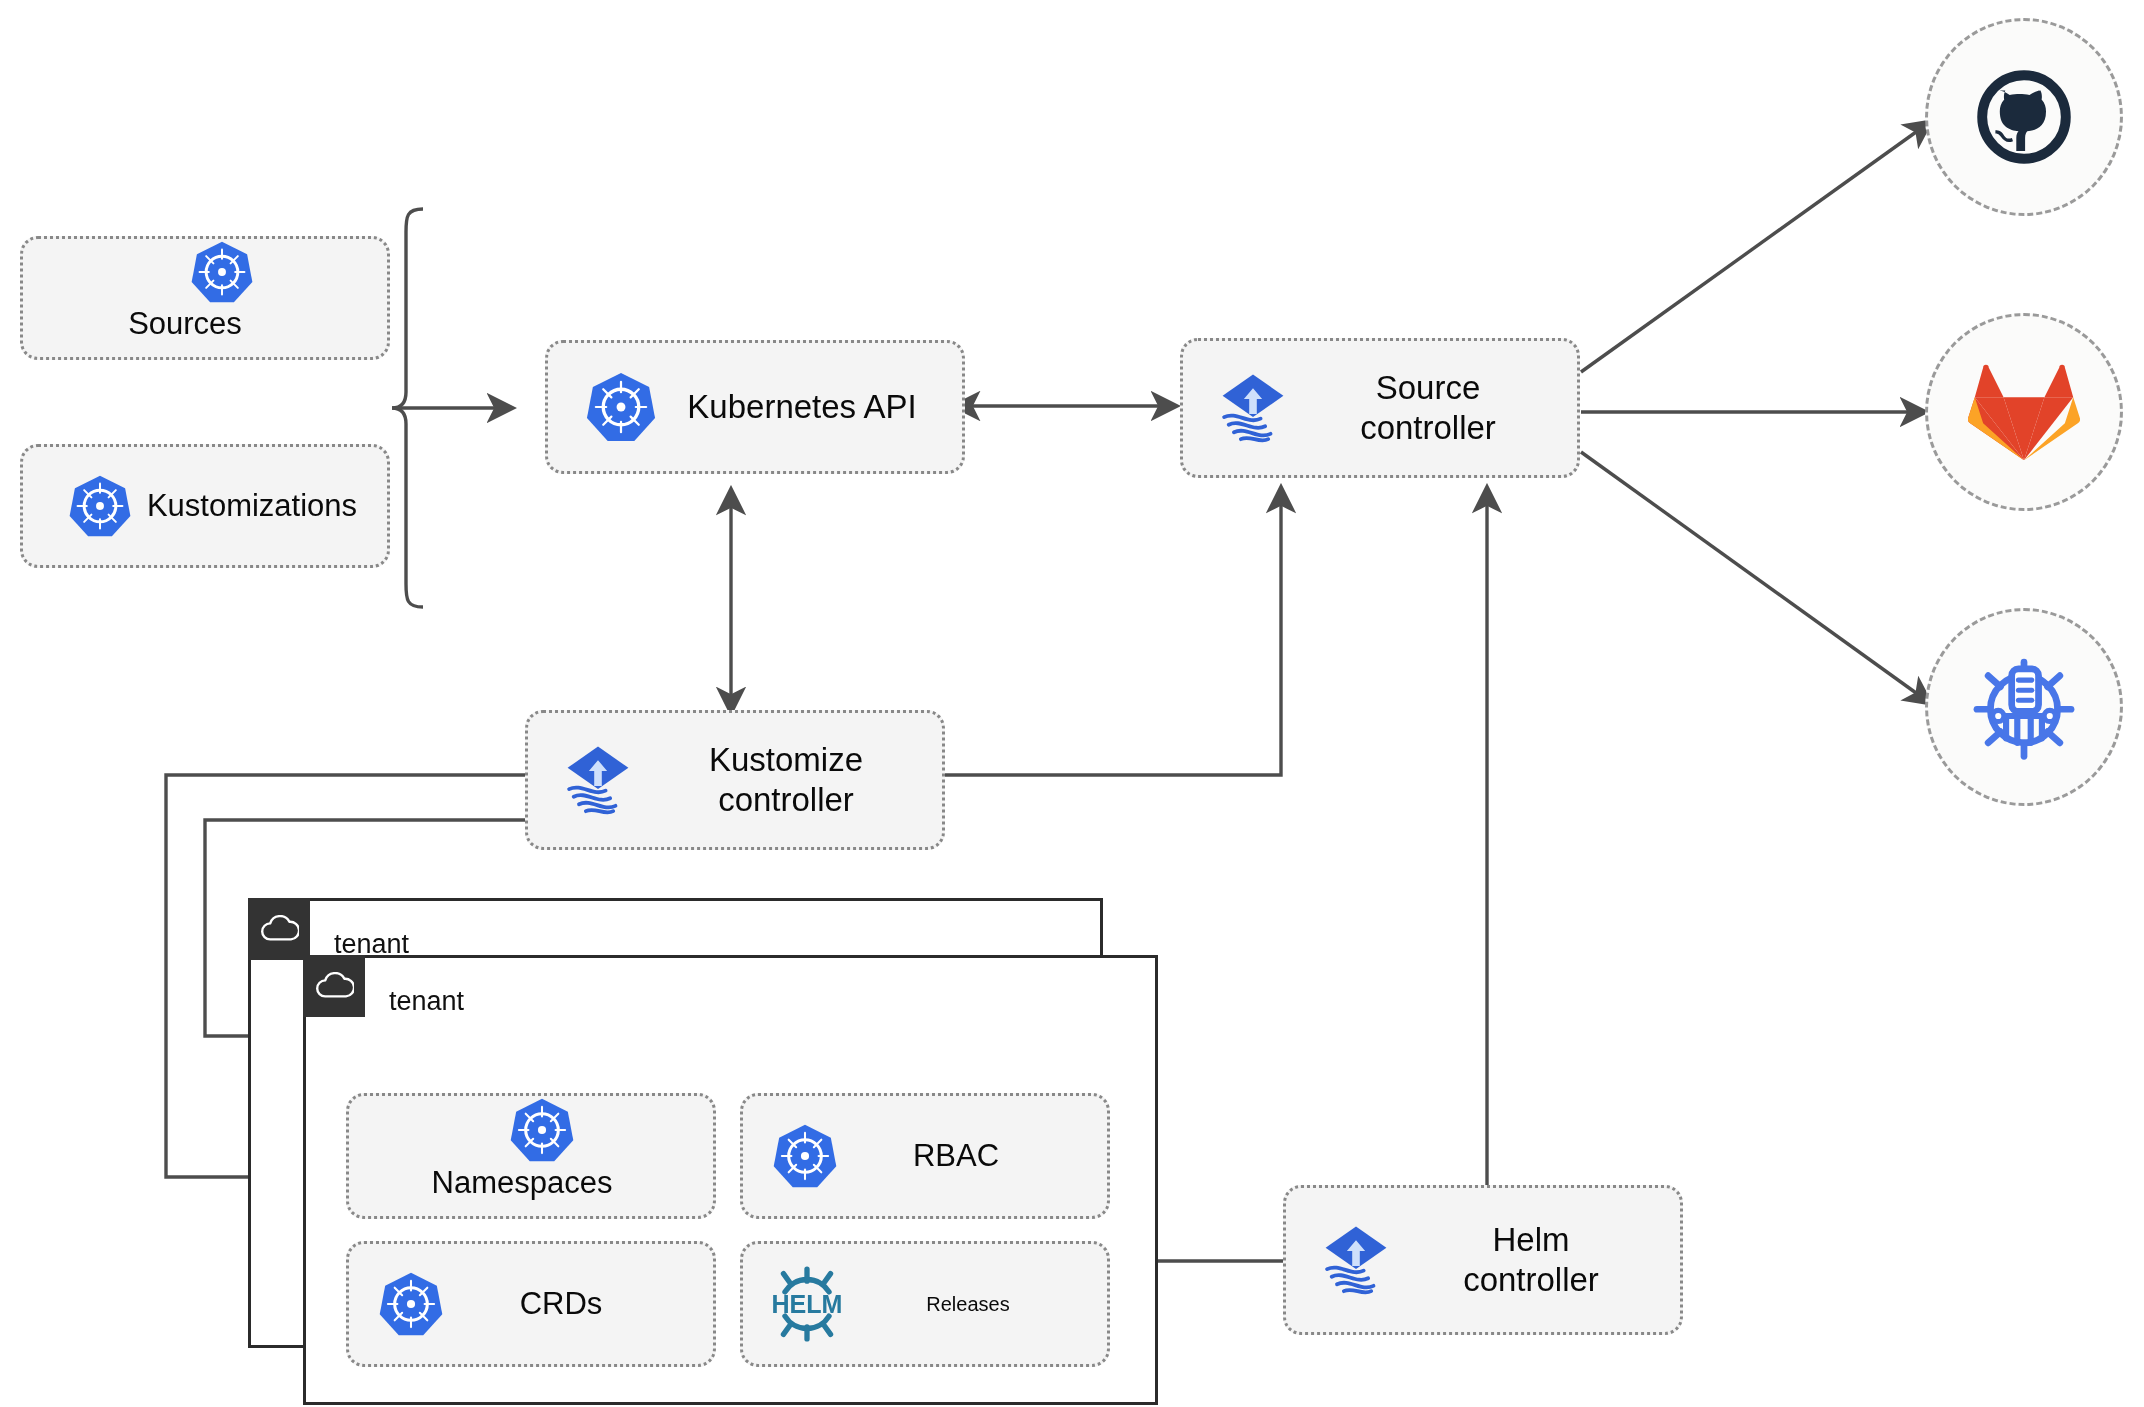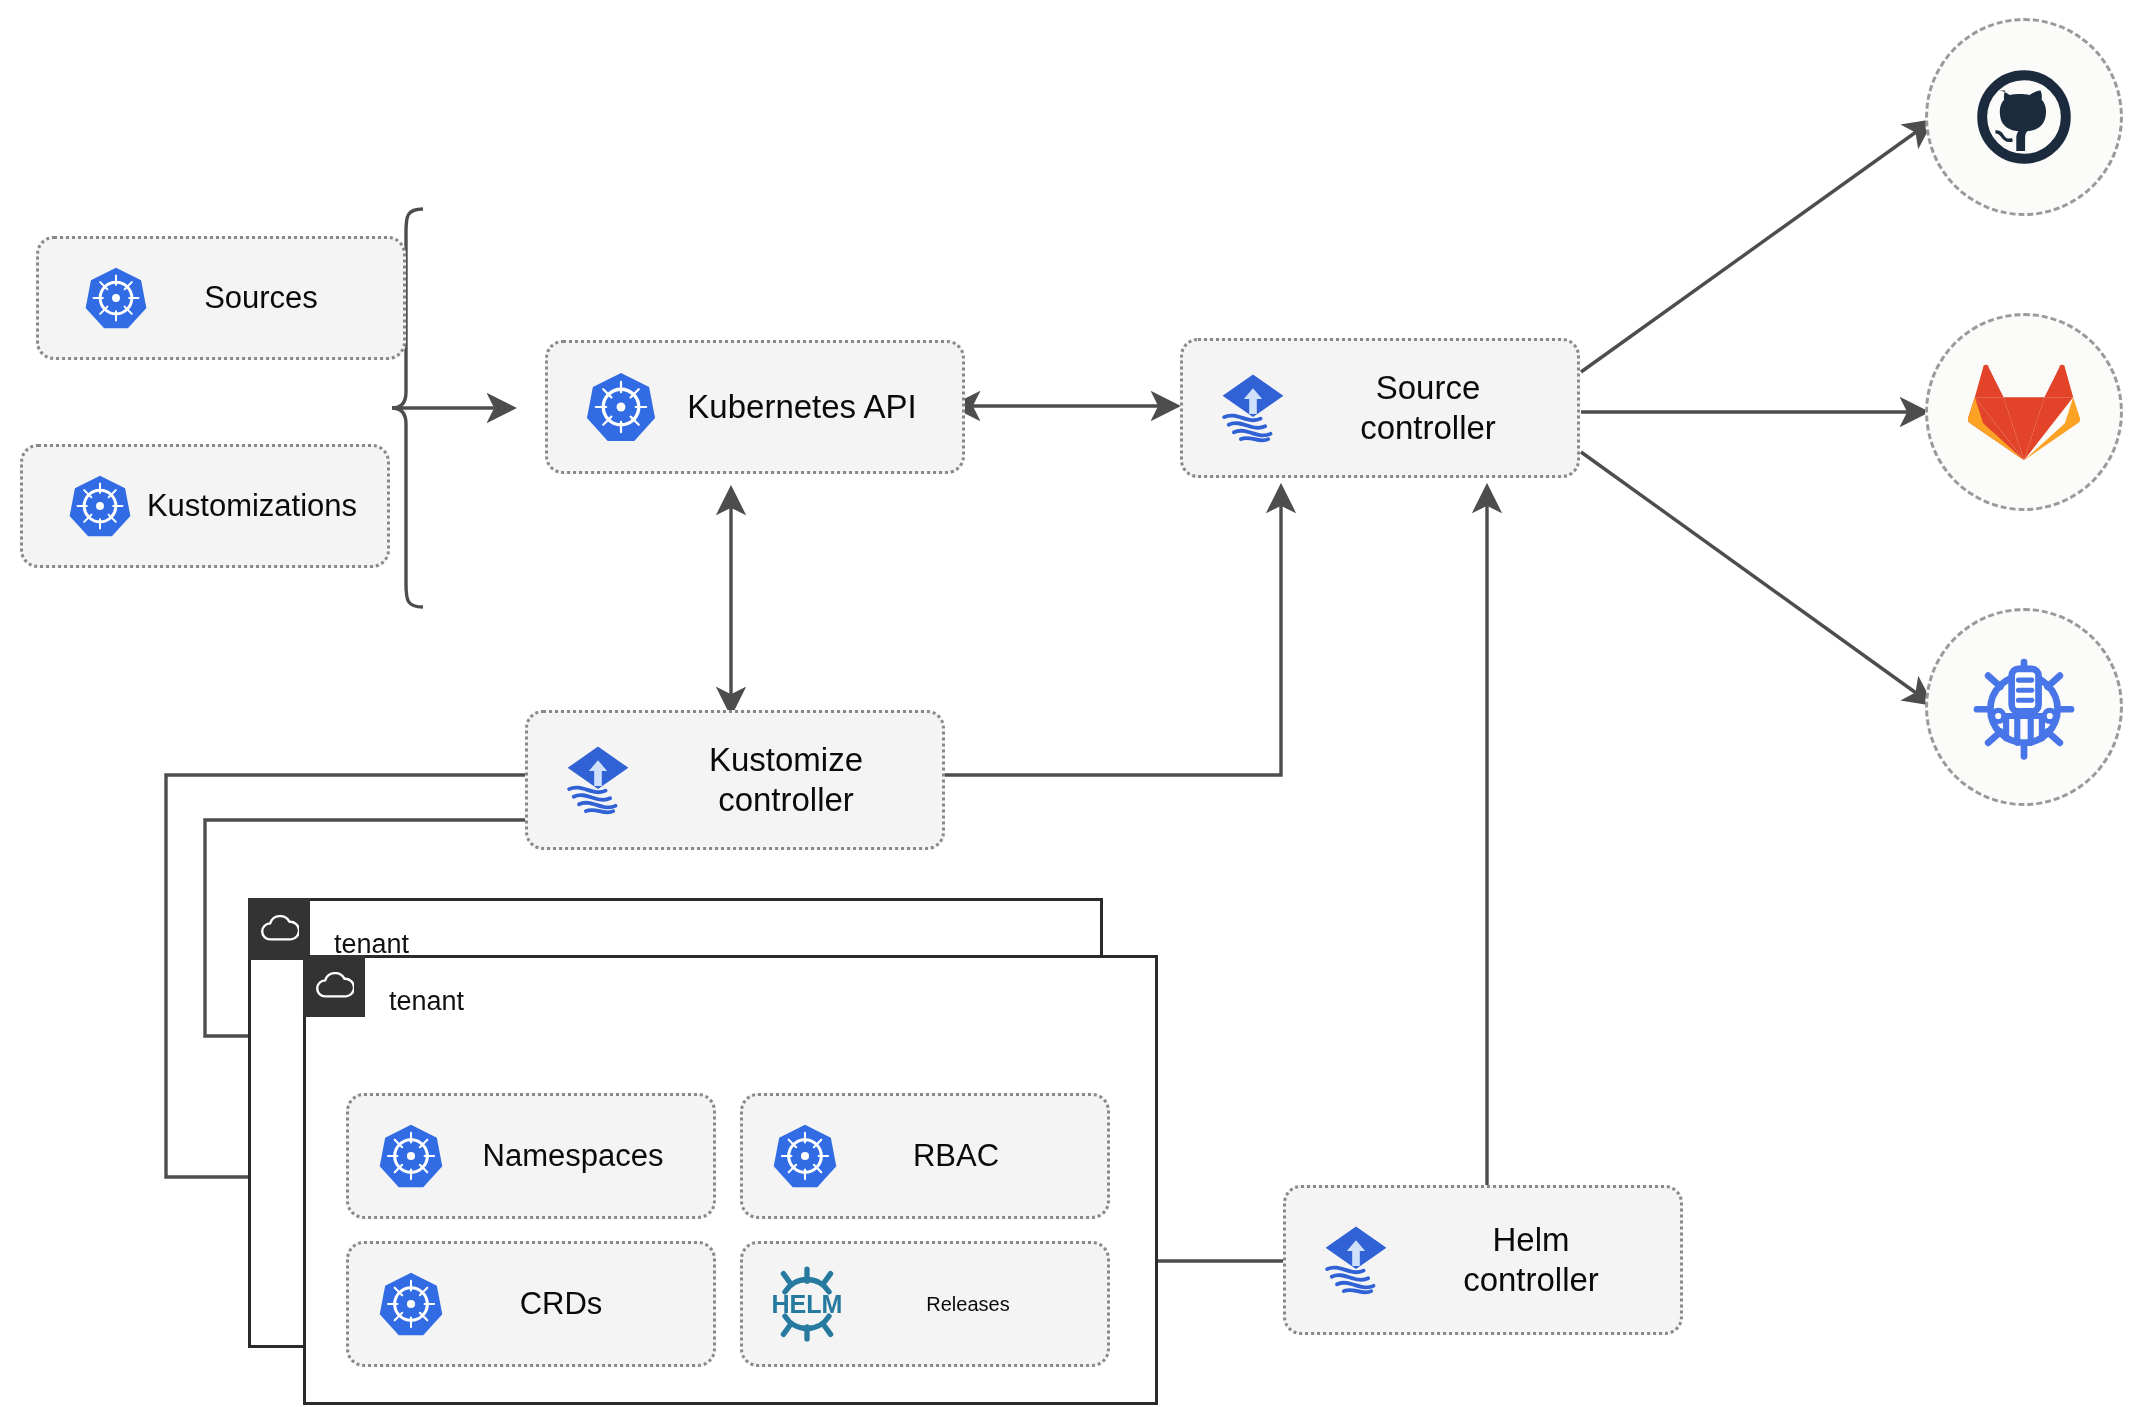--- a/index.html
+++ b/index.html
@@ -72,21 +72,21 @@
       <path d="M 763 820 L 205 820 L 205 1036 L 303 1036" marker-end="url(#ah)"></path>
 
       <path d="M 1581 372 L 1930 122" marker-end="url(#ah)"></path>
 
       <path d="M 1581 412 L 1925 412" marker-end="url(#ah)"></path>
 
       <path d="M 1581 452 L 1930 703" marker-end="url(#ah)"></path>
     </g>
   </svg>
 
-  <div class="card" style="left:36px;top:236px;width:370px;height:124px;">
+  <div class="card" style="left:20px;top:236px;width:370px;height:124px;flex-direction:column;">
     <span class="ico" style="width:86px;margin-left:34px;">
       <svg viewBox="0 0 100 100" width="66" height="66">
         <path d="M50 4 L88 23 L96 65 L68 96 L32 96 L4 65 L12 23 Z" fill="#326CE5"></path>
         <g fill="#fff" stroke="#fff" stroke-width="3" stroke-linecap="round">
           <circle cx="50" cy="50" r="6" stroke-width="0"></circle>
           <circle cx="50" cy="50" r="24" fill="none" stroke-width="4.5"></circle>
           <line x1="50" y1="16" x2="50" y2="30"></line>
           <line x1="50" y1="70" x2="50" y2="84"></line>
           <line x1="16" y1="50" x2="30" y2="50"></line>
           <line x1="70" y1="50" x2="84" y2="50"></line>
@@ -264,21 +264,21 @@
   <div class="tenant" style="left:303px;top:955px;width:855px;height:450px;">
     <div class="tenant-hdr">
       <div class="tenant-badge">
         <svg width="40" height="28" viewBox="0 0 50 34">
           <path d="M14 30 a10 10 0 0 1 0-20 a13 13 0 0 1 24-2 a9 9 0 0 1 2 22 Z" fill="none" stroke="#fff" stroke-width="3" stroke-linejoin="round"></path>
         </svg>
       </div>
       <span class="tenant-name">tenant</span>
     </div>
 
-    <div class="card" style="left:40px;top:135px;width:370px;height:126px;">
+    <div class="card" style="left:40px;top:135px;width:370px;height:126px;flex-direction:column;">
       <span class="ico" style="width:80px;margin-left:22px;">
         <svg viewBox="0 0 100 100" width="68" height="68">
           <path d="M50 4 L88 23 L96 65 L68 96 L32 96 L4 65 L12 23 Z" fill="#326CE5"></path>
           <g fill="#fff" stroke="#fff" stroke-width="3" stroke-linecap="round">
             <circle cx="50" cy="50" r="6" stroke-width="0"></circle>
             <circle cx="50" cy="50" r="24" fill="none" stroke-width="4.5"></circle>
             <line x1="50" y1="16" x2="50" y2="30"></line>
               <line x1="50" y1="70" x2="50" y2="84"></line>
             <line x1="16" y1="50" x2="30" y2="50"></line>
               <line x1="70" y1="50" x2="84" y2="50"></line>

